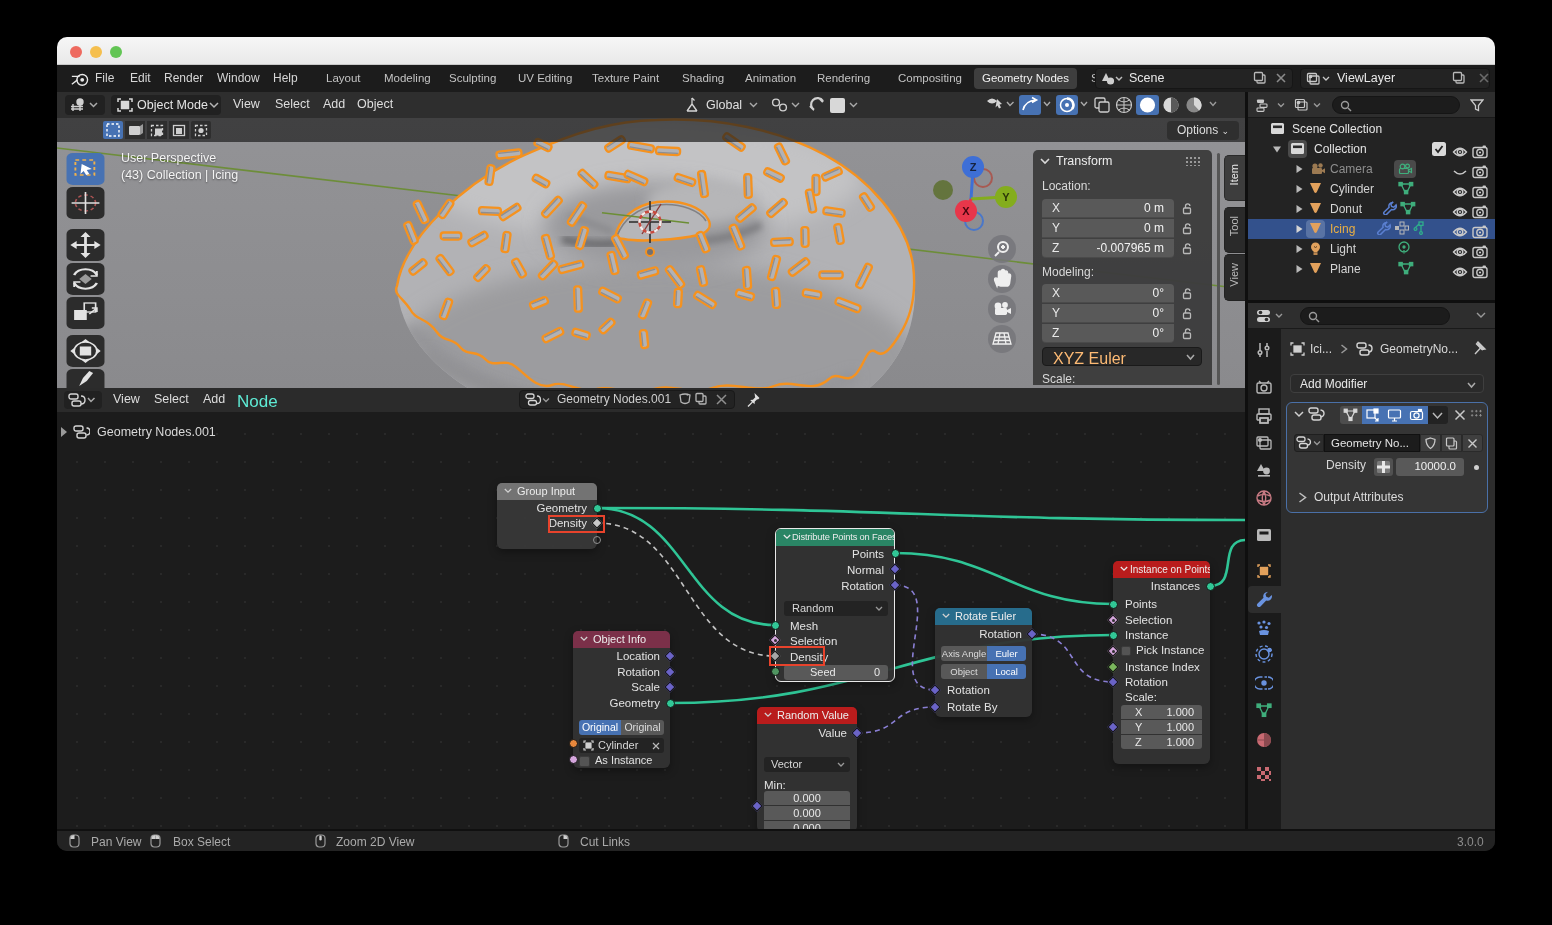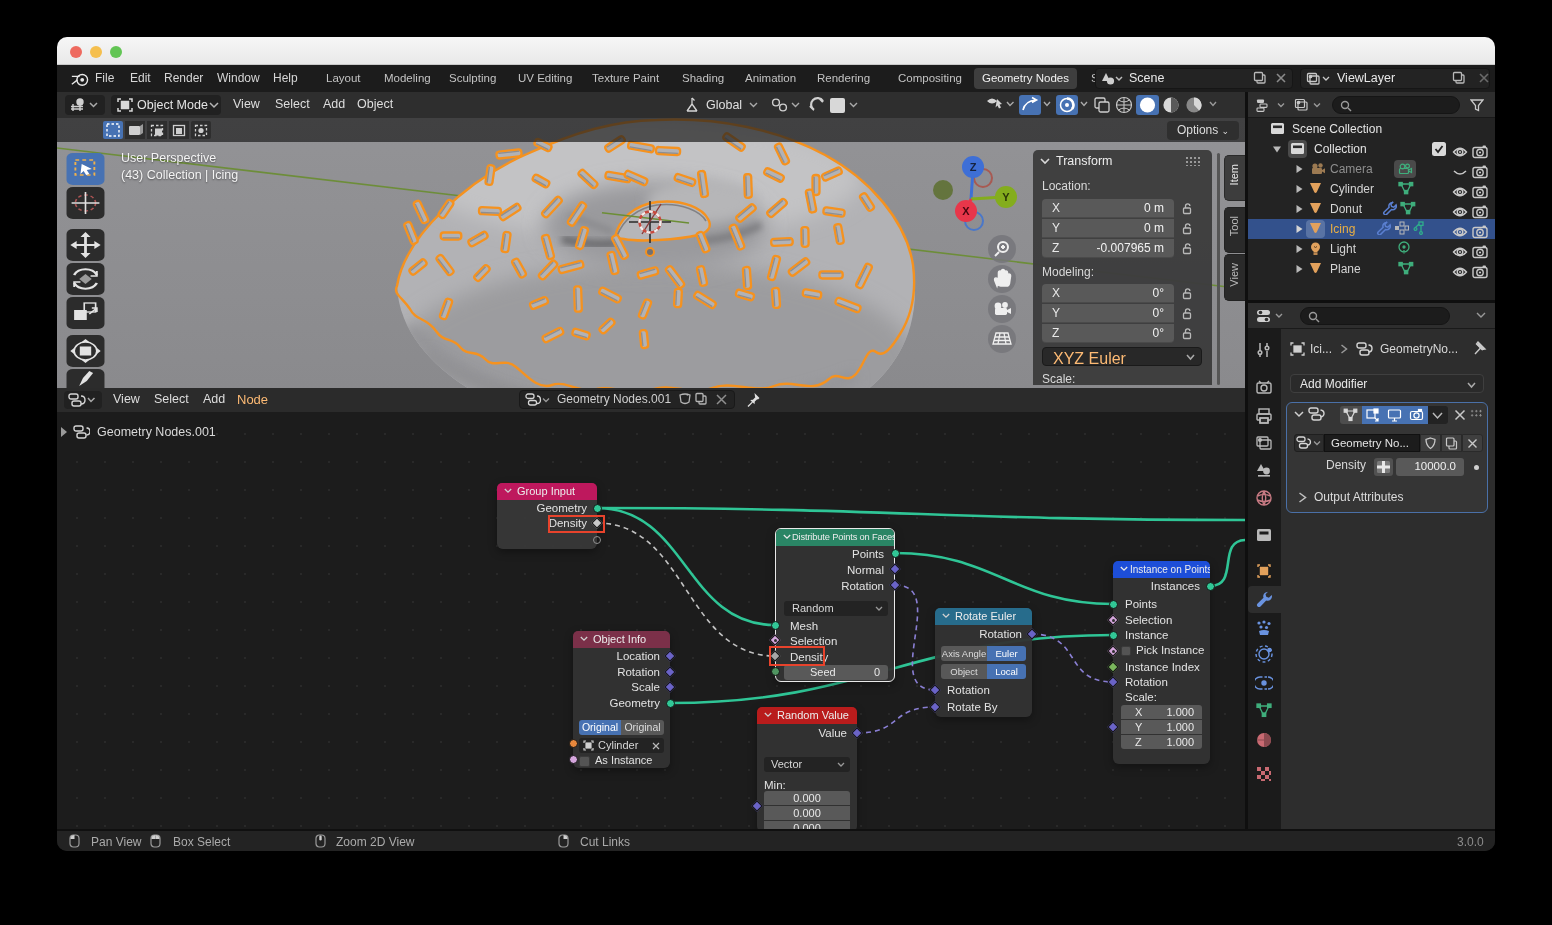--- a/index.html
+++ b/index.html
@@ -682,21 +682,21 @@
       <g fill="none" stroke="#d5d5d5" stroke-width="1.4">
         <rect x="1" y="1" width="9" height="5" rx="2"></rect>
         <rect x="4" y="8" width="9" height="5" rx="2"></rect>
         <path d="M13 3 q4 0 4 4 q0 4 -4 4"></path>
       </g>
       <path d="M20 5 l3 3.5 L26.5 5" stroke="#aaa" stroke-width="1.5" fill="none"></path>
     </svg>
     <div class="abs" style="left:56px;top:355px;font-size:12.5px;color:#dedede">View</div>
     <div class="abs" style="left:97px;top:355px;font-size:12.5px;color:#dedede">Select</div>
     <div class="abs" style="left:146px;top:355px;font-size:12.5px;color:#dedede">Add</div>
-    <div class="abs" style="left:180px;top:355px;font-size:13px;color:#fdba74">Node</div>
+    <div class="abs" style="left:180px;top:355px;font-size:17px;color:#5eead4">Node</div>
     <div class="abs" style="left:462px;top:353px;width:216px;height:19px;background:#232323;border-radius:4px;border:1px solid #191919"></div>
     <svg class="abs" style="left:468px;top:356px" width="26" height="14" viewBox="0 0 26 14">
       <g fill="none" stroke="#d5d5d5" stroke-width="1.3">
         <rect x="1" y="1" width="8" height="4.5" rx="2"></rect>
         <rect x="3.5" y="7.5" width="8" height="4.5" rx="2"></rect>
         <path d="M12 3 q3.5 0 3.5 4 q0 3.5 -3.5 3.5"></path>
       </g>
       <path d="M18 5.5 l3 3 l3 -3" stroke="#999" stroke-width="1.4" fill="none"></path>
     </svg>
     <div class="abs" style="left:500px;top:355px;font-size:12px;color:#cfcfcf">Geometry Nodes.001</div>
@@ -719,21 +719,21 @@
         <path d="M 540 96 C 630 96, 628 213, 718 213" stroke="#2fc596" stroke-width="2.6" fill="none"></path>
         <path d="M 540 111 C 630 111, 628 244, 718 244" stroke="#c2c2c2" stroke-width="1.6" fill="none" stroke-dasharray="5 4"></path>
         <path d="M 838 141 C 938 141, 956 192, 1056 192" stroke="#2fc596" stroke-width="2.6" fill="none"></path>
         <path d="M 613 291 C 813 291, 856 223, 1056 223" stroke="#2fc596" stroke-width="2.6" fill="none"></path>
         <path d="M 838 173 C 893 173, 823 278, 878 278" stroke="#8a7fd4" stroke-width="1.6" fill="none" stroke-dasharray="5 4"></path>
         <path d="M 800 321 C 845 321, 833 295, 878 295" stroke="#8a7fd4" stroke-width="1.6" fill="none" stroke-dasharray="5 4"></path>
         <path d="M 975 222 C 1025 222, 1006 270, 1056 270" stroke="#8a7fd4" stroke-width="1.6" fill="none" stroke-dasharray="5 4"></path>
         <path d="M 1153 174 C 1183 174, 1159 128, 1189 128" stroke="#2fc596" stroke-width="2.6" fill="none"></path>
       </svg>
       <div class="node" style="left:440px;top:71px;width:100px;height:66px;background:rgba(56,56,56,0.97)">
-        <div class="nhead" style="background:#be185d"><svg class="caret" viewBox="0 0 10 9" width="10" height="9">
+        <div class="nhead" style="background:#737373"><svg class="caret" viewBox="0 0 10 9" width="10" height="9">
             <path d="M1 2 l4 4 l4 -4" stroke="#d0d0d0" stroke-width="1.6" fill="none"></path>
           </svg>Group Input</div>
         <div class="nrow lr" style="top:17px">Geometry</div>
         <div class="nrow lr" style="top:32px">Density</div>
       </div>
       <div class="sock" style="left:535.5px;top:91.5px;background:#31c796"></div>
       <div class="diam" style="left:536px;top:107px;background:#c9c9c9"></div>
       <div class="abs" style="left:536px;top:124px;width:8px;height:8px;border-radius:50%;border:1.5px solid #909090"></div>
       <div class="abs" style="left:491px;top:103px;width:57px;height:18px;border:2.5px solid #e8432c"></div>
       <div class="node" style="left:718px;top:116px;width:120px;height:154px;border:1px solid #e8e8e8">
@@ -818,21 +818,21 @@
         <div class="abs" style="left:52px;top:38px;width:39px;height:15px;background:#4772b3;border-radius:0 3px 3px 0;font-size:9.5px;line-height:15px;text-align:center;color:#fff">Euler</div>
         <div class="abs" style="left:6px;top:56px;width:46px;height:15px;background:#585858;border-radius:3px 0 0 3px;font-size:9.5px;line-height:15px;text-align:center;color:#ddd">Object</div>
         <div class="abs" style="left:52px;top:56px;width:39px;height:15px;background:#4772b3;border-radius:0 3px 3px 0;font-size:9.5px;line-height:15px;text-align:center;color:#fff">Local</div>
         <div class="nrow ll" style="top:74px;padding-left:12px">Rotation</div>
         <div class="nrow ll" style="top:91px;padding-left:12px">Rotate By</div>
       </div>
       <div class="diam" style="left:971px;top:218px;background:#6a63c7"></div>
       <div class="diam" style="left:874px;top:274px;background:#6a63c7"></div>
       <div class="diam" style="left:874px;top:291px;background:#6a63c7"></div>
       <div class="node" style="left:1056px;top:149px;width:97px;height:203px">
-        <div class="nhead" style="background:#1d4ed8;font-size:10px;padding-left:17px"><svg class="caret" viewBox="0 0 10 9" width="10" height="9">
+        <div class="nhead" style="background:#b91c1c;font-size:10px;padding-left:17px"><svg class="caret" viewBox="0 0 10 9" width="10" height="9">
             <path d="M1 2 l4 4 l4 -4" stroke="#e8e8e8" stroke-width="1.6" fill="none"></path>
           </svg>Instance on Points</div>
         <div class="nrow lr" style="top:17px">Instances</div>
         <div class="nrow ll" style="top:35px;padding-left:12px">Points</div>
         <div class="nrow ll" style="top:51px;padding-left:12px">Selection</div>
         <div class="nrow ll" style="top:66px;padding-left:12px">Instance</div>
         <div class="abs" style="left:8px;top:85px;width:10px;height:10px;background:#545454;border-radius:2px;border:1px solid #3a3a3a"></div>
         <div class="abs" style="left:23px;top:83px;font-size:11.5px;color:#e2e2e2">Pick Instance</div>
         <div class="nrow ll" style="top:98px;padding-left:12px">Instance Index</div>
         <div class="nrow ll" style="top:113px;padding-left:12px">Rotation</div>

